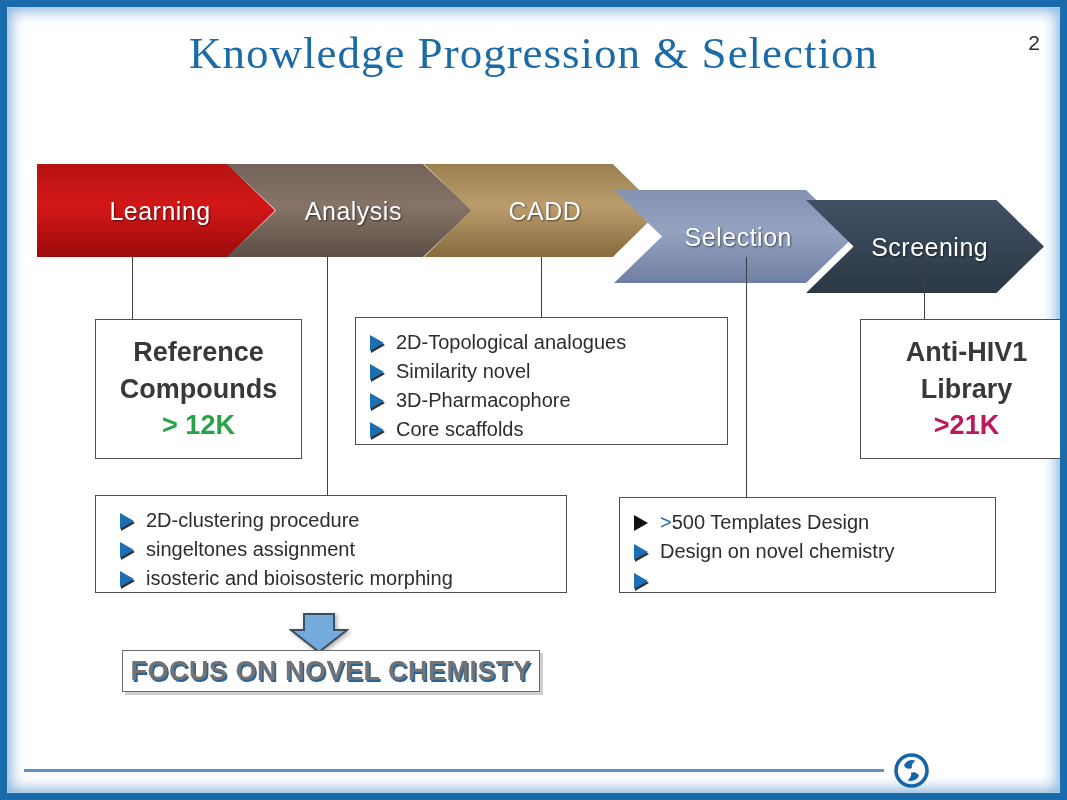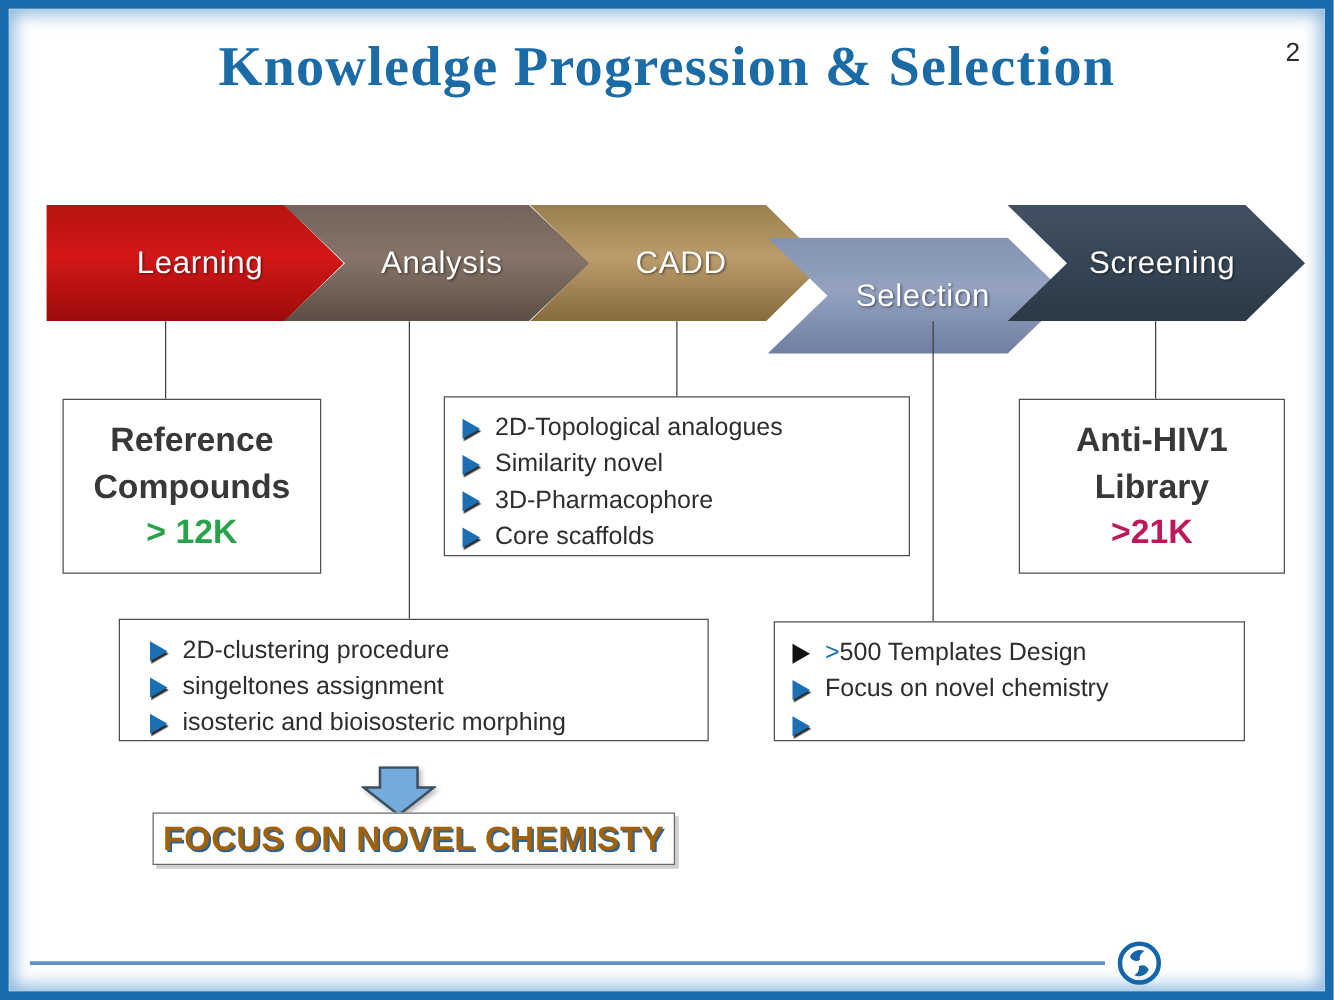--- a/index.html
+++ b/index.html
@@ -5,53 +5,53 @@
   * { margin:0; padding:0; box-sizing:border-box; }
   body { font-family:"Liberation Sans", sans-serif; background:#e8e8e8; }
   .slide {
     position:relative; width:1067px; height:800px; background:#ffffff;
     border:7px solid #1a6bab; overflow:hidden;
     box-shadow: inset 0 0 0 1px #aecde6, inset 0 0 14px 4px rgba(96,156,208,.75);
   }
   
   .title {
     position:absolute; top:20px; left:0; width:100%; text-align:center;
-    font-family:"Liberation Serif", serif; font-size:45px; font-weight:700;
+    font-family:"Liberation Serif", serif; font-size:45px; font-weight:400;
     color:#1a6ba6; letter-spacing:1px;
   }
   .page-num { position:absolute; top:24px; right:20px; font-size:21px; color:#2b2b2b; }
 
   
   .chev { position:absolute; top:157px; height:93px; filter:drop-shadow(1px 2px 2px rgba(0,0,0,.35)); }
   .chev .lbl {
     position:absolute; top:50%; left:50%; transform:translate(-46%,-50%);
     color:#ffffff; font-size:25px; letter-spacing:.5px; white-space:nowrap;
     text-shadow:1px 1px 2px rgba(0,0,0,.55);
   }
   .chev.first { clip-path:polygon(0% 0%, 80% 0%, 100% 50%, 80% 100%, 0% 100%); }
   .chev.notch { clip-path:polygon(0% 0%, 80% 0%, 100% 50%, 80% 100%, 0% 100%, 20% 50%); }
   .chev.c1 { left:30px;  width:238px; background:linear-gradient(180deg,#b61311,#d31718 45%,#9c0b0b); }
   .chev.c2 { left:220px; width:245px; background:linear-gradient(180deg,#73635a,#867468 45%,#5c4e45); }
   .chev.c3 { left:417px; width:236px; background:linear-gradient(180deg,#9b7f4e,#bb9d6d 45%,#876b3d); }
   .chev.c4 { left:607px; width:240px; background:linear-gradient(180deg,#8392b1,#95a3c1 45%,#6f7ea2);margin-top:26px; }
-  .chev.c5 { left:799px; width:238px; background:linear-gradient(180deg,#415163,#36455б 50%,#2b3845); }
+  .chev.c5 { left:799px; width:238px; background:linear-gradient(180deg,#415163,#36455б 50%,#2b3845);margin-top:36px; }
   .chev.c5 { background:linear-gradient(180deg,#415163,#364555 50%,#2b3845); }
 
   
   .conn { position:absolute; width:1px; background:#404040; }
   .conn.l1 { left:125px; top:250px; height:62px; }
   .conn.l2 { left:320px; top:250px; height:238px; }
   .conn.l3 { left:534px; top:250px; height:60px; }
   .conn.l4 { left:739px; top:250px; height:240px; }
   .conn.l5 { left:917px; top:250px; height:62px; }
 
   
   .box { position:absolute; background:#fff; border:1.5px solid #4f4f4f; }
   .center-box { display:flex; flex-direction:column; justify-content:center; align-items:center;
-    font-weight:700; font-size:27px; color:#383838; line-height:1.35; }
+    font-weight:700; font-size:27px; color:#383838; line-height:1.35;margin-left:45px; }
   .ref-box { left:43px; top:312px; width:207px; height:140px; }
   .hiv-box { left:808px; top:312px; width:213px; height:140px; }
   .val-green { color:#28a349; }
   .val-blue { color:#be185d; }
 
   .list-box { border-width:1px; padding:10px 8px 8px 14px; }
   .cadd-box { left:348px; top:310px; width:373px; height:128px; }
   .ana-box  { left:88px;  top:488px; width:472px; height:98px;padding-left:24px; }
   .sel-box  { left:612px; top:490px; width:377px; height:96px; }
   .li { display:flex; align-items:center; font-size:20px; color:#2d2d2d; height:29px; white-space:nowrap; }
@@ -65,21 +65,21 @@
   .blue-gt { color:#1b6fb2; }
 
   
   .down-arrow { position:absolute; left:282px; top:606px; filter:drop-shadow(2px 2px 2px rgba(0,0,0,.3)); }
   .focus-box {
     position:absolute; left:115px; top:643px; width:418px; height:42px;
     background:#fff; border:1px solid #6a6a6a; box-shadow:3px 3px 0 #cfcfcf;
     display:flex; align-items:center; justify-content:center;
   }
   .focus-box span {
-    font-size:27px; font-weight:700; color:#a16207; letter-spacing:.5px;
+    font-size:27px; font-weight:700; color:#737373; letter-spacing:.5px;
     text-shadow:1.5px 1.5px 0 #28639a;
   }
 
   
   .footer-line { position:absolute; left:17px; top:762px; width:860px; height:3px; background:#5f93c8; }
   .logo { position:absolute; left:886px; top:745px; width:160px; }
   .logo-row { display:flex; align-items:flex-start;flex-direction:column; }
   .logo-mark { flex:0 0 auto; }
   .logo-text { margin-left:2px; }
   .logo-name { font-size:30px; font-weight:700; color:#1565a8; letter-spacing:-.5px; line-height:30px; }
@@ -162,21 +162,21 @@
   </div>
 
   <div class="box list-box sel-box">
     <div class="li">
       <span class="tri black"></span>
       <span class="blue-gt">&gt;</span>
       <span>500 Templates Design</span>
     </div>
     <div class="li">
       <span class="tri"></span>
-      <span>Focus on novel chemistry</span>
+      <span>Design on novel chemistry</span>
     </div>
     <div class="li">
       <span class="tri"></span>
     </div>
   </div>
 
   <div class="down-arrow">
     <svg width="60" height="40" viewBox="0 0 60 40">
       <path d="M15 1 H45 V17 H58 L30 39 L2 17 H15 Z" fill="#74abdb" stroke="#3c4f61" stroke-width="2" stroke-linejoin="miter"></path>
     </svg>

